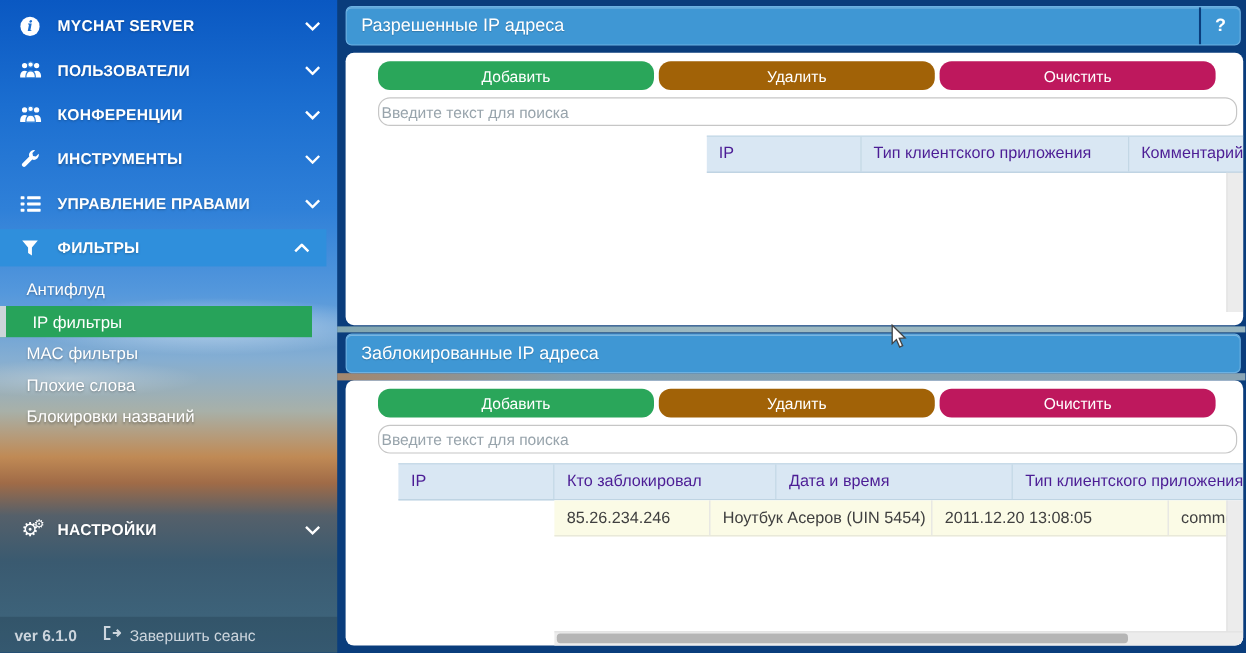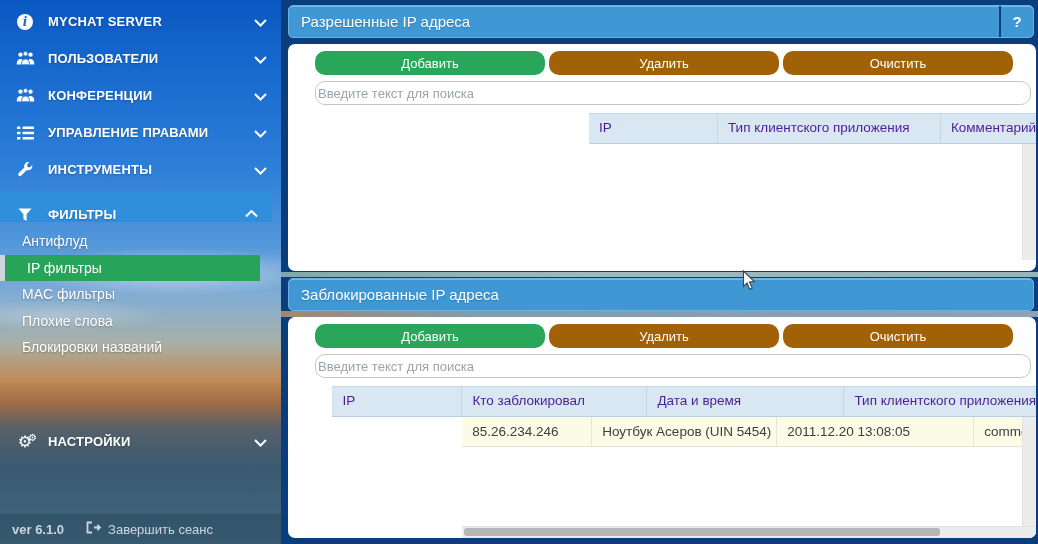--- a/index.html
+++ b/index.html
@@ -23,21 +23,21 @@
   .side-item{
     height:37px;display:flex;align-items:center;gap:12px;
     padding:0 14px;box-sizing:border-box;color:#fff;cursor:pointer;
   }
   .side-item .lbl{
     flex:1;font-size:13px;font-weight:bold;letter-spacing:.2px;
     text-shadow:0 1px 2px rgba(0,0,0,.25);white-space:nowrap;
   }
   .side-item .ic{width:22px;display:flex;justify-content:center;align-items:center;}
   .side-item.hl{
-    height:31px;margin:3px 9px 3px 0;background:#2f8fdc;padding-left:14px;align-items:flex-end;
+    height:31px;margin:3px 9px 3px 0;background:#2f8fdc;padding-left:14px;
   }
   .info-circle{
     width:16px;height:16px;border-radius:50%;background:#fff;color:#1b6ed0;
     font-weight:bold;font-size:12px;line-height:16px;text-align:center;
     font-family:"DejaVu Serif", serif;font-style:italic;
   }
   .gear-glyph{font-family:"DejaVu Sans", sans-serif;font-size:16px;line-height:16px;position:relative;}
   .gear-glyph .g2{position:absolute;font-size:10px;right:-5px;top:-4px;}
   .submenu{position:absolute;left:0;top:228px;width:281px;}
   .sub-item{
@@ -85,21 +85,21 @@
   }
   .controls{padding:7px 5px 8px 5px;}
   .btn-row{display:flex;gap:4px;width:698px;}
   .btn{
     flex:1;height:24px;border:none;border-radius:10px;color:#fff;
     font-size:13px;font-family:"Liberation Sans", sans-serif;cursor:pointer;
     line-height:24px;text-align:center;
   }
   .btn.green{background:#2aa65a;}
   .btn.red{background:#a16207;}
-  .btn.blue{background:#a16207;}
+  .btn.blue{background:#be185d;}
   .search{
     margin-top:6px;width:716px;height:24px;box-sizing:border-box;
     border:1px solid #c6c6c6;border-radius:10px;padding:0 2px;
     font-size:13px;font-family:"Liberation Sans", sans-serif;color:#555;outline:none;
   }
   .search::placeholder{color:#98a4ac;}
   .tbl-header{
     display:flex;height:29px;background:#d9e7f3;
     border-top:1px solid #c3d7e5;border-bottom:1px solid #b9cfdf;flex:none;
   }
@@ -178,44 +178,44 @@
       <span class="lbl">КОНФЕРЕНЦИИ</span>
       <span>
         <svg width="13" height="8" viewBox="0 0 13 8" fill="none" stroke="#fff" stroke-width="2">
             <polyline points="1,1 6.5,6.5 12,1"></polyline>
           </svg>
       </span>
     </div>
 
     <div class="side-item">
       <span class="ic">
+        <svg width="16" height="16" viewBox="0 0 16 16" fill="#fff">
+          <path d="M15.2 3.1a4.1 4.1 0 0 1-5.3 4.9L4.3 13.6a1.75 1.75 0 1 1-2.5-2.5L7.4 5.5A4.1 4.1 0 0 1 12.3.2L10 2.5l.5 2.4 2.4.5 2.3-2.3z"></path>
+        </svg>
+      </span>
+      <span class="lbl">ИНСТРУМЕНТЫ</span>
+      <span>
+        <svg width="13" height="8" viewBox="0 0 13 8" fill="none" stroke="#fff" stroke-width="2">
+            <polyline points="1,1 6.5,6.5 12,1"></polyline>
+          </svg>
+      </span>
+    </div>
+
+    <div class="side-item">
+      <span class="ic">
         <svg width="17" height="14" viewBox="0 0 17 14" fill="#fff">
           <rect x="0" y="0.5" width="3.4" height="2.6" rx="0.6"></rect>
             <rect x="5.6" y="0.5" width="11.4" height="2.6" rx="0.6"></rect>
           <rect x="0" y="5.7" width="3.4" height="2.6" rx="0.6"></rect>
             <rect x="5.6" y="5.7" width="11.4" height="2.6" rx="0.6"></rect>
           <rect x="0" y="10.9" width="3.4" height="2.6" rx="0.6"></rect>
             <rect x="5.6" y="10.9" width="11.4" height="2.6" rx="0.6"></rect>
         </svg>
       </span>
       <span class="lbl">УПРАВЛЕНИЕ ПРАВАМИ</span>
-      <span>
-        <svg width="13" height="8" viewBox="0 0 13 8" fill="none" stroke="#fff" stroke-width="2">
-            <polyline points="1,1 6.5,6.5 12,1"></polyline>
-          </svg>
-      </span>
-    </div>
-
-    <div class="side-item">
-      <span class="ic">
-        <svg width="16" height="16" viewBox="0 0 16 16" fill="#fff">
-          <path d="M15.2 3.1a4.1 4.1 0 0 1-5.3 4.9L4.3 13.6a1.75 1.75 0 1 1-2.5-2.5L7.4 5.5A4.1 4.1 0 0 1 12.3.2L10 2.5l.5 2.4 2.4.5 2.3-2.3z"></path>
-        </svg>
-      </span>
-      <span class="lbl">ИНСТРУМЕНТЫ</span>
       <span>
         <svg width="13" height="8" viewBox="0 0 13 8" fill="none" stroke="#fff" stroke-width="2">
             <polyline points="1,1 6.5,6.5 12,1"></polyline>
           </svg>
       </span>
     </div>
 
     <div class="side-item hl">
       <span class="ic">
         <svg width="14" height="14" viewBox="0 0 14 14" fill="#fff">

